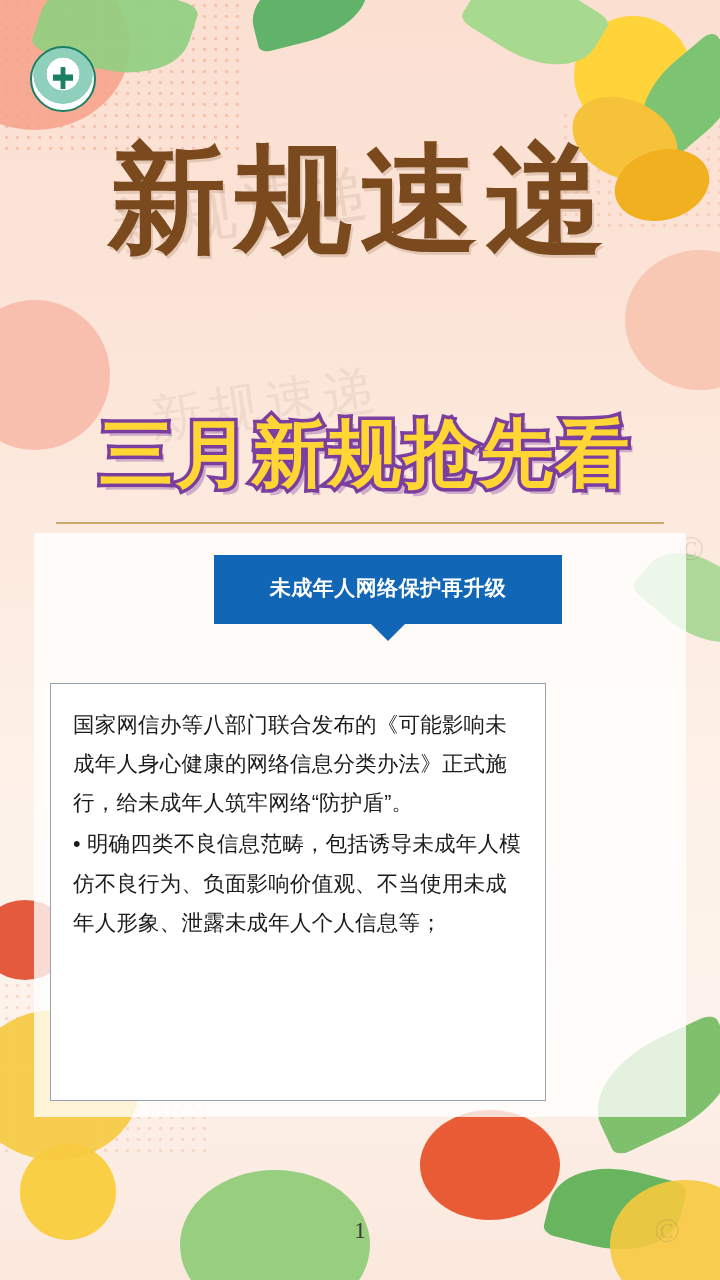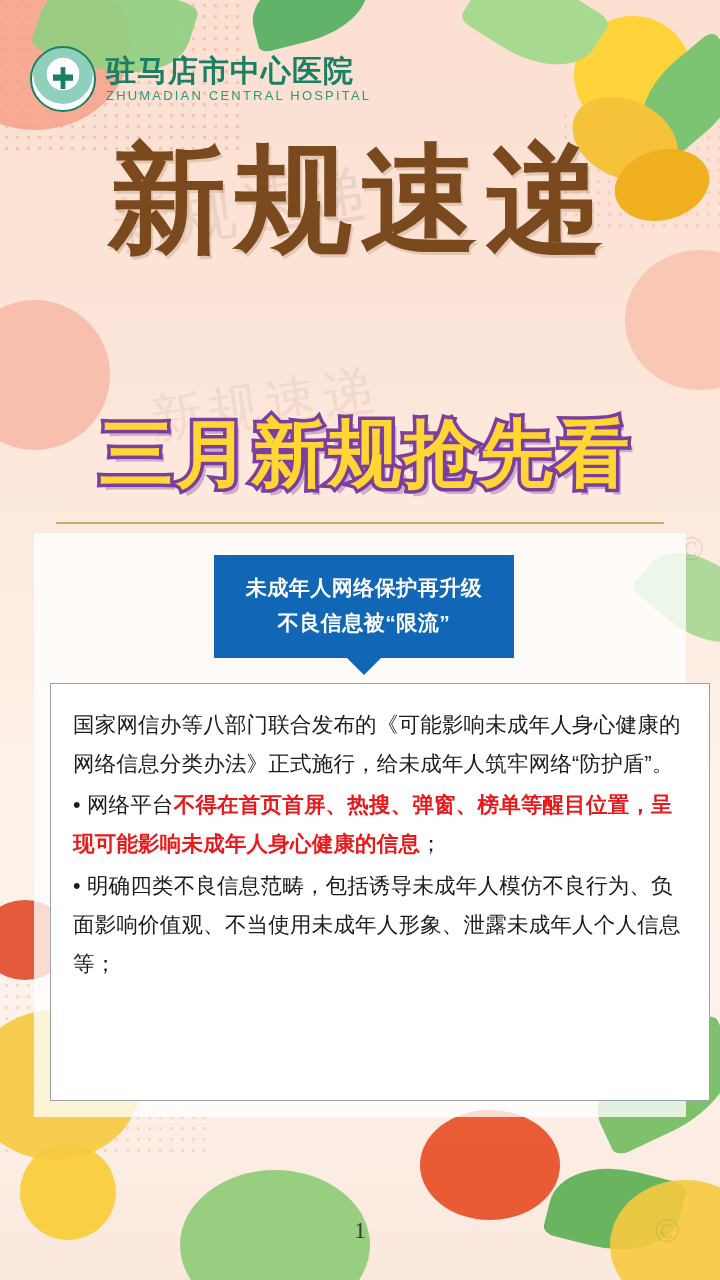--- a/index.html
+++ b/index.html
@@ -159,21 +159,21 @@
     width: 652px;
     height: 584px;
     background: rgba(255,255,255,.78);
     box-sizing: border-box;
   }
 
   #headline-box {
     position: absolute;
     left: 180px;
     top: 22px;
-    width: 300px;
+    width: 348px;
     background: #1166b5;
     color: #fff;
     text-align: center;
     padding: 16px 10px 18px;
     box-sizing: border-box;
     font-size: 21px;
     font-weight: 700;
     line-height: 1.65;
     letter-spacing: .5px;
   }
@@ -185,21 +185,21 @@
     transform: translateX(-50%);
     border-left: 17px solid transparent;
     border-right: 17px solid transparent;
     border-top: 17px solid #1166b5;
   }
 
   #body-box {
     position: absolute;
     left: 16px;
     top: 150px;
-    width: 660px;
+    width: 496px;
     height: 418px;
     box-sizing: border-box;
     background: #ffffff;
     border: 1px solid #9aa2ad;
     padding: 22px 22px 10px;
     font-size: 21.5px;
     line-height: 1.82;
     color: #1b1b1b;
     letter-spacing: .2px;
   }
@@ -267,39 +267,33 @@
   <div class="deco leaf" style="right:-40px;top:560px;width:120px;height:75px;background:#9bd389;transform:rotate(40deg);opacity:.8;"></div>
   <div class="deco circle" style="right:-40px;bottom:-30px;width:150px;height:130px;background:#f6c93f;opacity:.9;"></div>
 
   <div class="watermark" style="left:110px;top:170px;">新规速递</div>
   <div class="watermark" style="left:150px;top:370px;font-size:52px;opacity:.8;">新规速递</div>
   <div class="wm-c" style="right:16px;top:530px;">©</div>
   <div class="wm-c" style="right:40px;bottom:30px;">©</div>
 
   <div id="hospital-logo">
     <div class="mark"></div>
-    <div class="names">
-      <div class="cn">驻马店市中心医院</div>
-      <div class="en">ZHUMADIAN CENTRAL HOSPITAL</div>
-    </div>
   </div>
 
 
   <div id="main-title">新规速递</div>
   <div id="subtitle">三月新规抢先看</div>
   <div id="subtitle-rule"></div>
 
   <div id="content-card">
 
     <div id="headline-box">
       <div>未成年人网络保护再升级</div>
-      <div>不良信息被“限流”</div>
     </div>
 
     <div id="body-box">
         <p><span>国家网信办等八部门联合发布的《可能影响未成年人身心健康的网络信息分类办法》正式施行，给未成年人筑牢网络“防护盾”。</span></p>
-        <p><span>• 网络平台</span><span class="hl">不得在首页首屏、热搜、弹窗、榜单等醒目位置，呈现可能影响未成年人身心健康的信息</span><span>；</span></p>
         <p><span>• 明确四类不良信息范畴，包括诱导未成年人模仿不良行为、负面影响价值观、不当使用未成年人形象、泄露未成年人个人信息等；</span></p>
       </div>
   </div>
 
   <div id="page-number">1</div>
 </div>
 
 </body></html>

